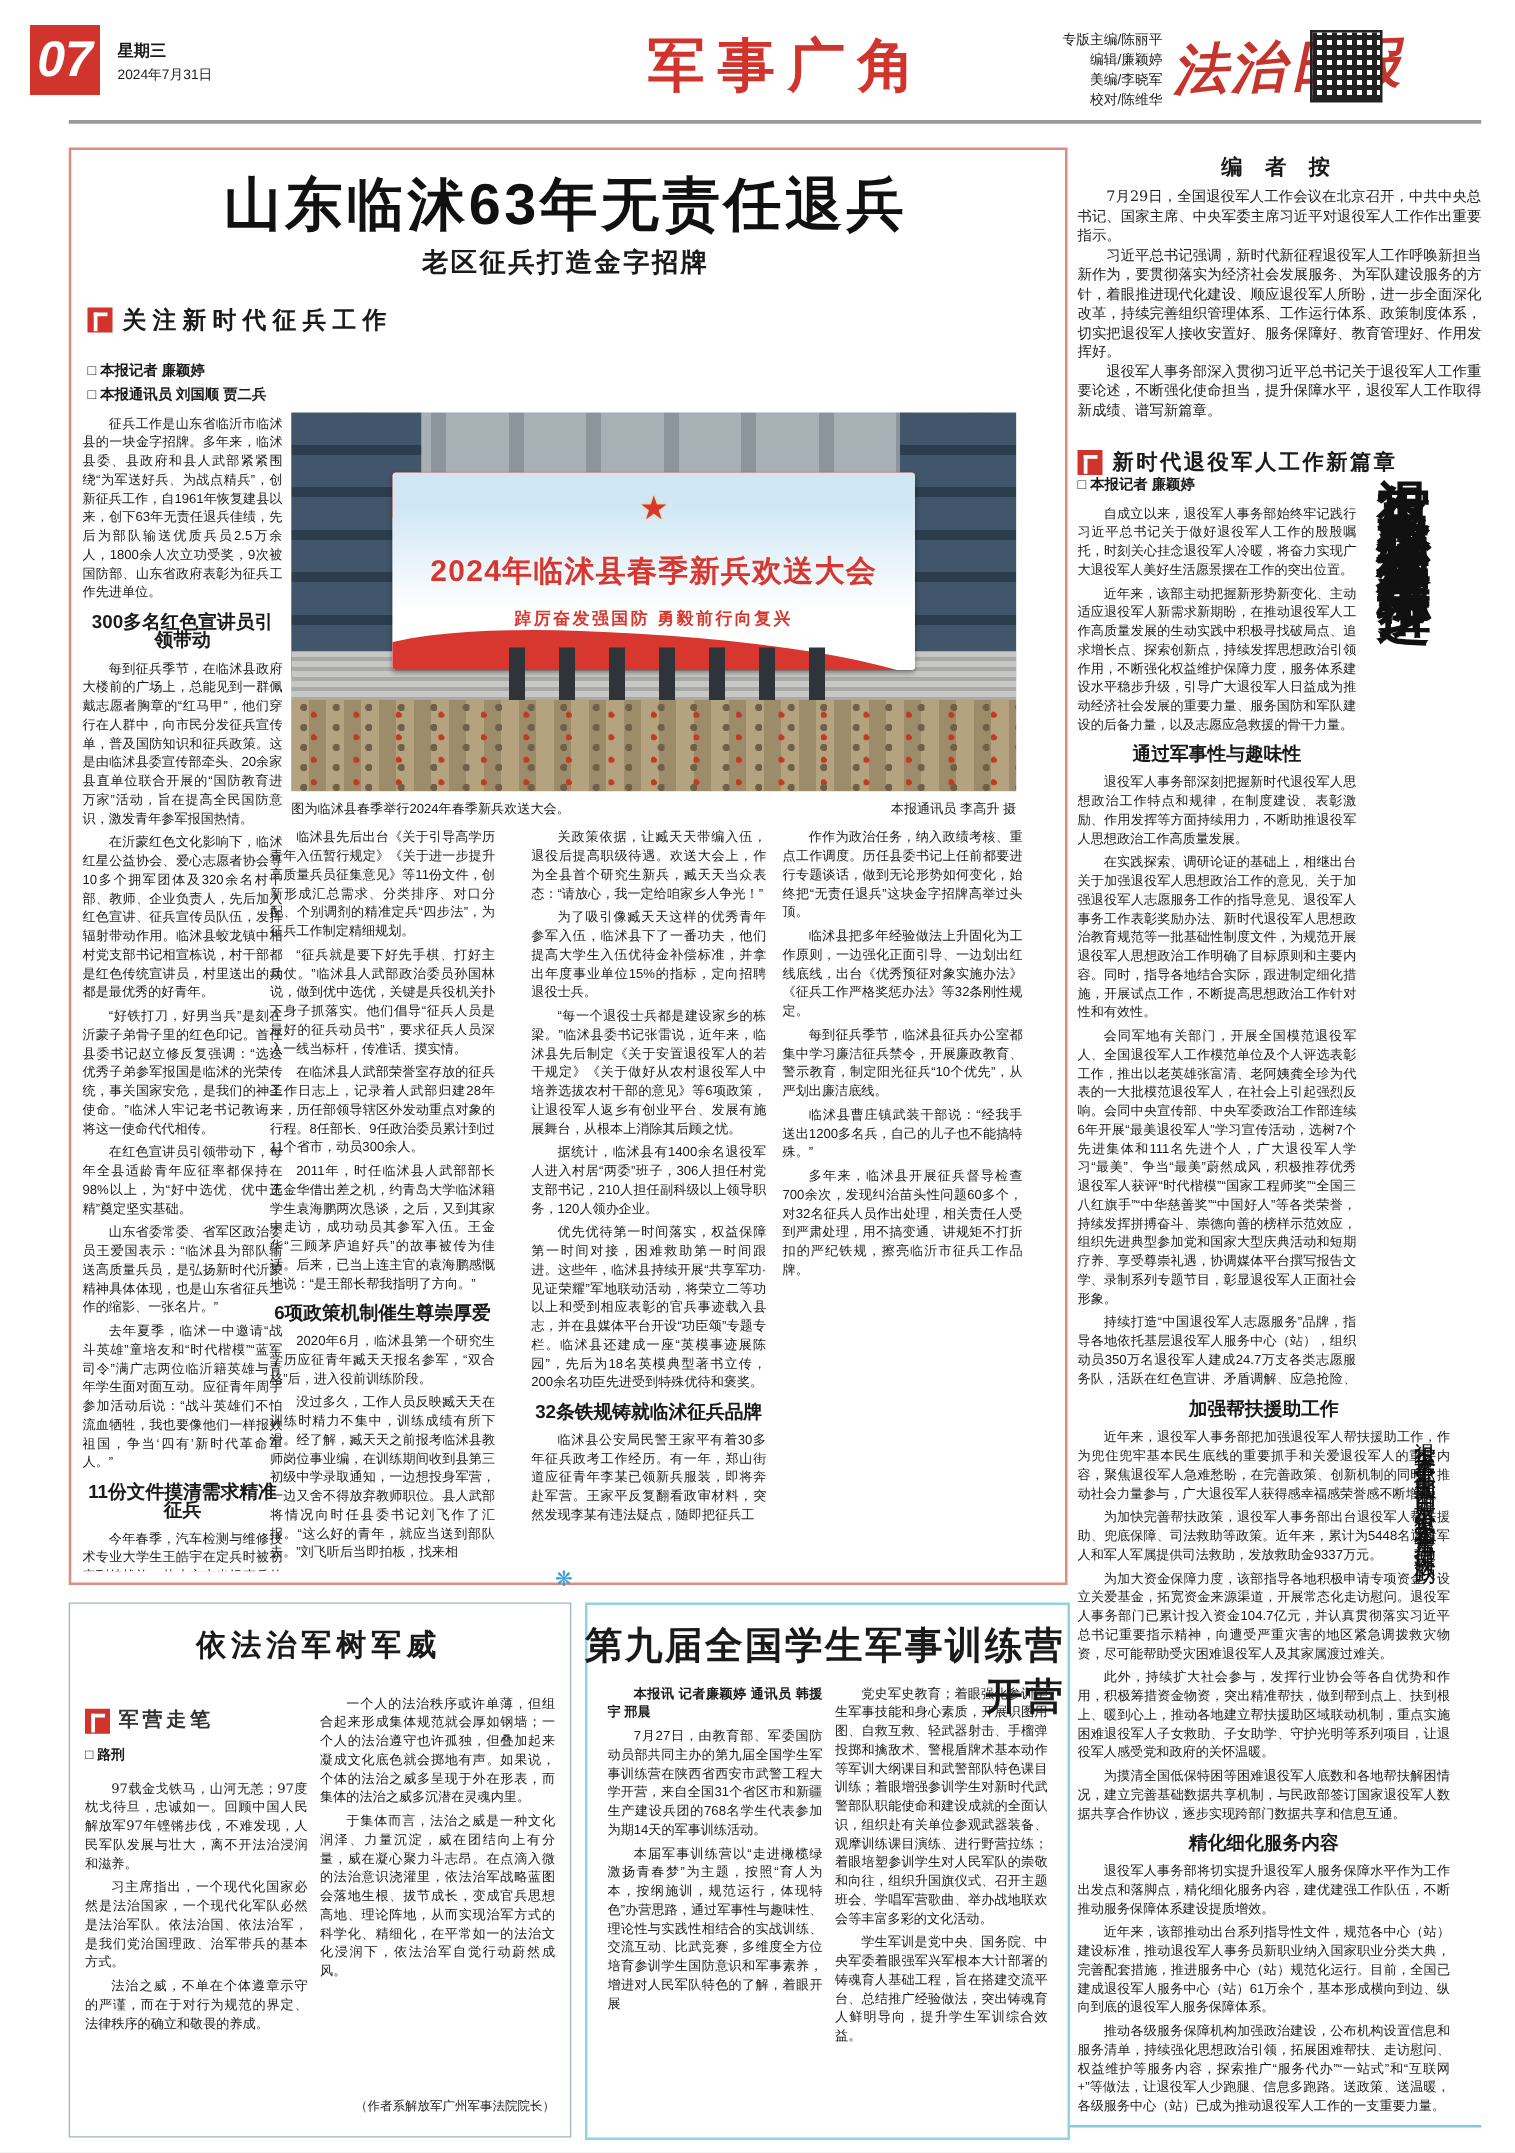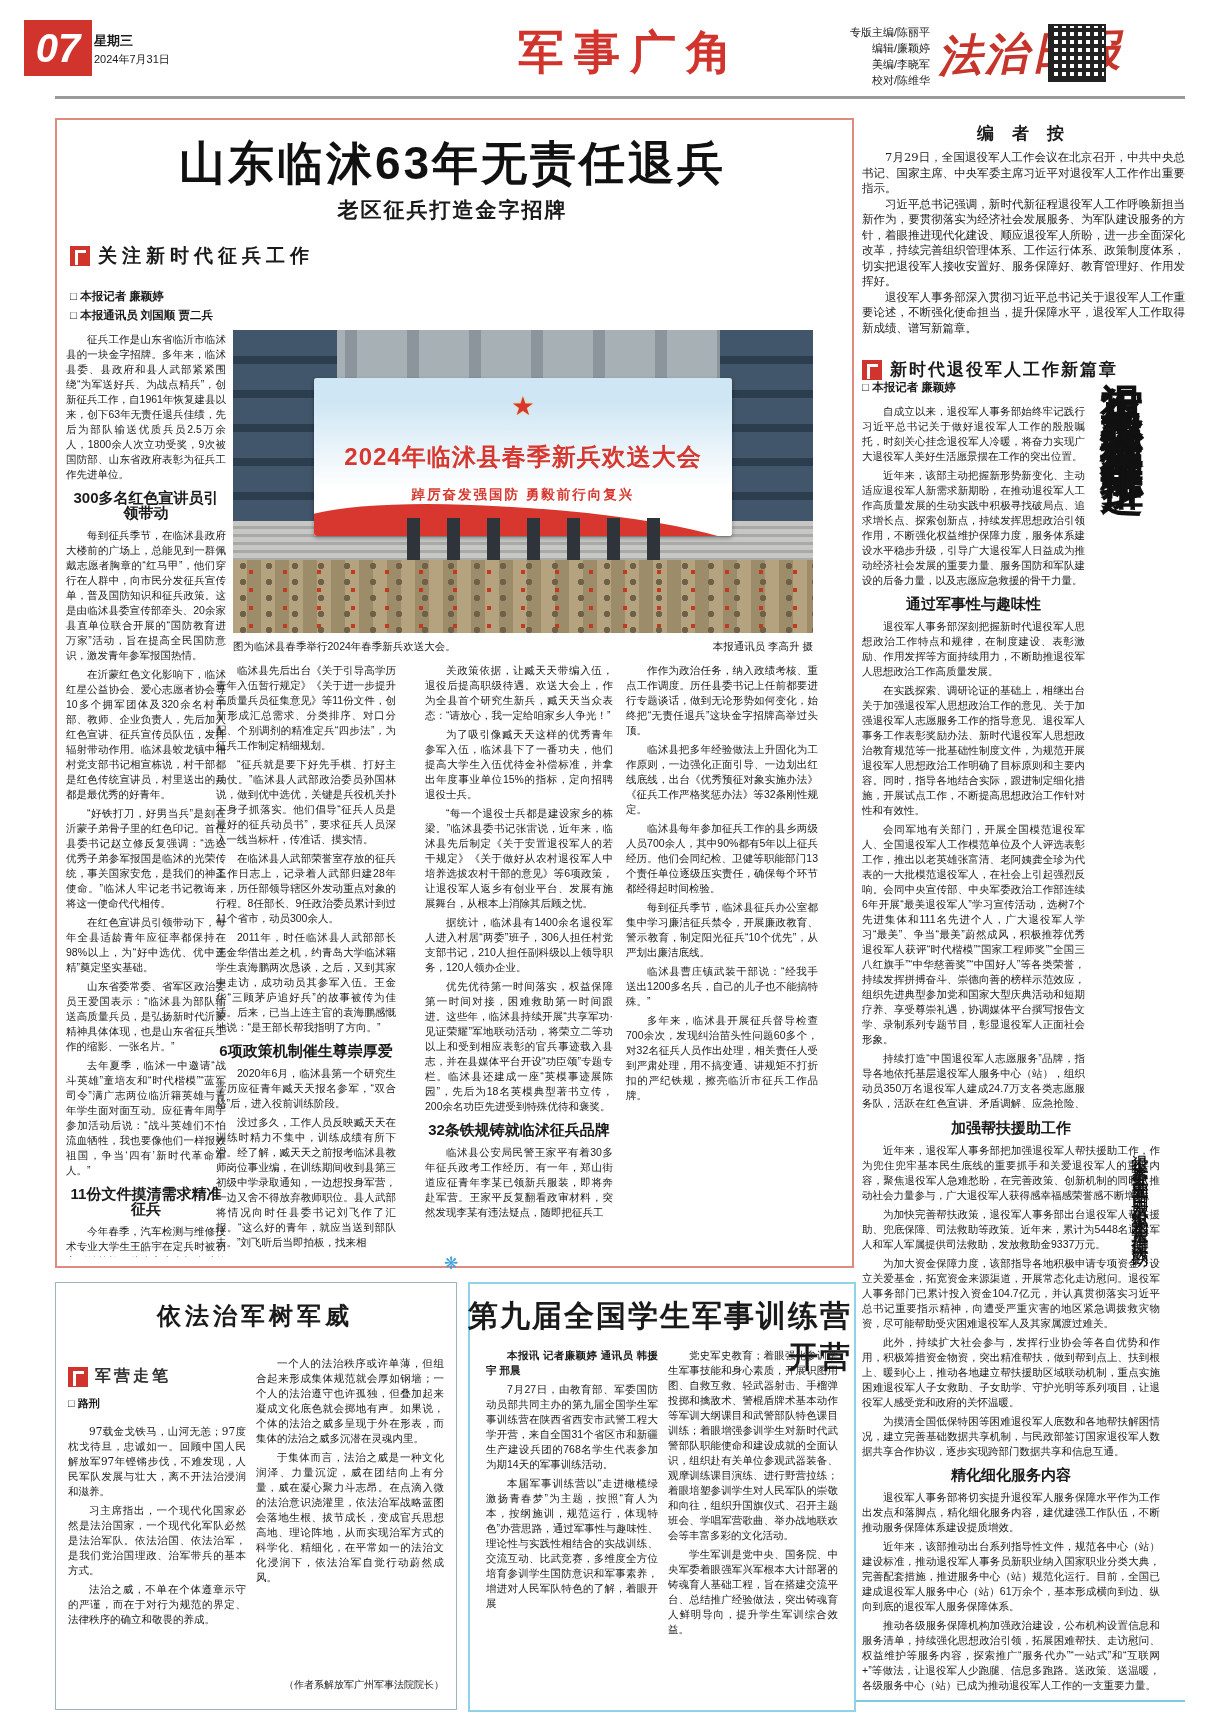--- a/index.html
+++ b/index.html
@@ -1,20 +1,20 @@
 <!DOCTYPE html>
 <html><head>
 <meta charset="utf-8">
 <style>
   html,body{margin:0;padding:0;background:#e9e9e9;}
   #page{position:relative;width:1212px;height:1722px;background:#ffffff;overflow:hidden;
         font-family:"Liberation Sans",sans-serif;color:#1a1a1a;}
   .abs{position:absolute;}
   
-  .page-badge{left:24px;top:20px;width:68px;height:56px;background:#d0342c;color:#fff;
+  .page-badge{left:24px;top:20px;width:56px;height:56px;background:#d0342c;color:#fff;
     font-size:40px;font-weight:bold;text-align:center;line-height:56px;font-style:italic;}
   .weekday{left:94px;top:32px;font-size:13px;font-weight:bold;}
   .dateline{left:94px;top:52px;font-size:11px;}
   .section-title{left:420px;top:22px;width:420px;text-align:center;color:#d0342c;
     font-size:46px;font-weight:bold;letter-spacing:10px;}
   .staff{left:800px;top:24px;width:130px;text-align:right;font-size:11px;line-height:16px;color:#222;}
   .masthead{left:938px;top:24px;font-size:44px;font-weight:bold;color:#c6352c;
     font-family:"DejaVu Serif",serif;font-style:italic;letter-spacing:2px;transform:rotate(-2deg);}
   .qr{left:1050px;top:26px;width:54px;height:54px;
     background:
@@ -191,21 +191,20 @@
       </div>
     <div class="col-head">32条铁规铸就临沭征兵品牌</div>
     <div>
         <p>临沭县公安局民警王家平有着30多年征兵政考工作经历。有一年，郑山街道应征青年李某已领新兵服装，即将奔赴军营。王家平反复翻看政审材料，突然发现李某有违法疑点，随即把征兵工</p>
       </div>
   </div>
   <div class="abs news-col" style="left:626px;top:663px;width:192px;height:594px;">
     <div>
         <p>作作为政治任务，纳入政绩考核、重点工作调度。历任县委书记上任前都要进行专题谈话，做到无论形势如何变化，始终把“无责任退兵”这块金字招牌高举过头顶。</p>
         <p>临沭县把多年经验做法上升固化为工作原则，一边强化正面引导、一边划出红线底线，出台《优秀预征对象实施办法》《征兵工作严格奖惩办法》等32条刚性规定。</p>
-        <p>临沭县每年参加征兵工作的县乡两级人员700余人，其中90%都有5年以上征兵经历。他们会同纪检、卫健等职能部门13个责任单位逐级压实责任，确保每个环节都经得起时间检验。</p>
         <p>每到征兵季节，临沭县征兵办公室都集中学习廉洁征兵禁令，开展廉政教育、警示教育，制定阳光征兵“10个优先”，从严划出廉洁底线。</p>
         <p>临沭县曹庄镇武装干部说：“经我手送出1200多名兵，自己的儿子也不能搞特殊。”</p>
         <p>多年来，临沭县开展征兵督导检查700余次，发现纠治苗头性问题60多个，对32名征兵人员作出处理，相关责任人受到严肃处理，用不搞变通、讲规矩不打折扣的严纪铁规，擦亮临沂市征兵工作品牌。</p>
       </div>
   </div>
   <div class="abs ornament">❋</div>
 
   <div class="abs ed-title">编 者 按</div>
   <div class="abs ed-body">
       <p>7月29日，全国退役军人工作会议在北京召开，中共中央总书记、国家主席、中央军委主席习近平对退役军人工作作出重要指示。</p>

